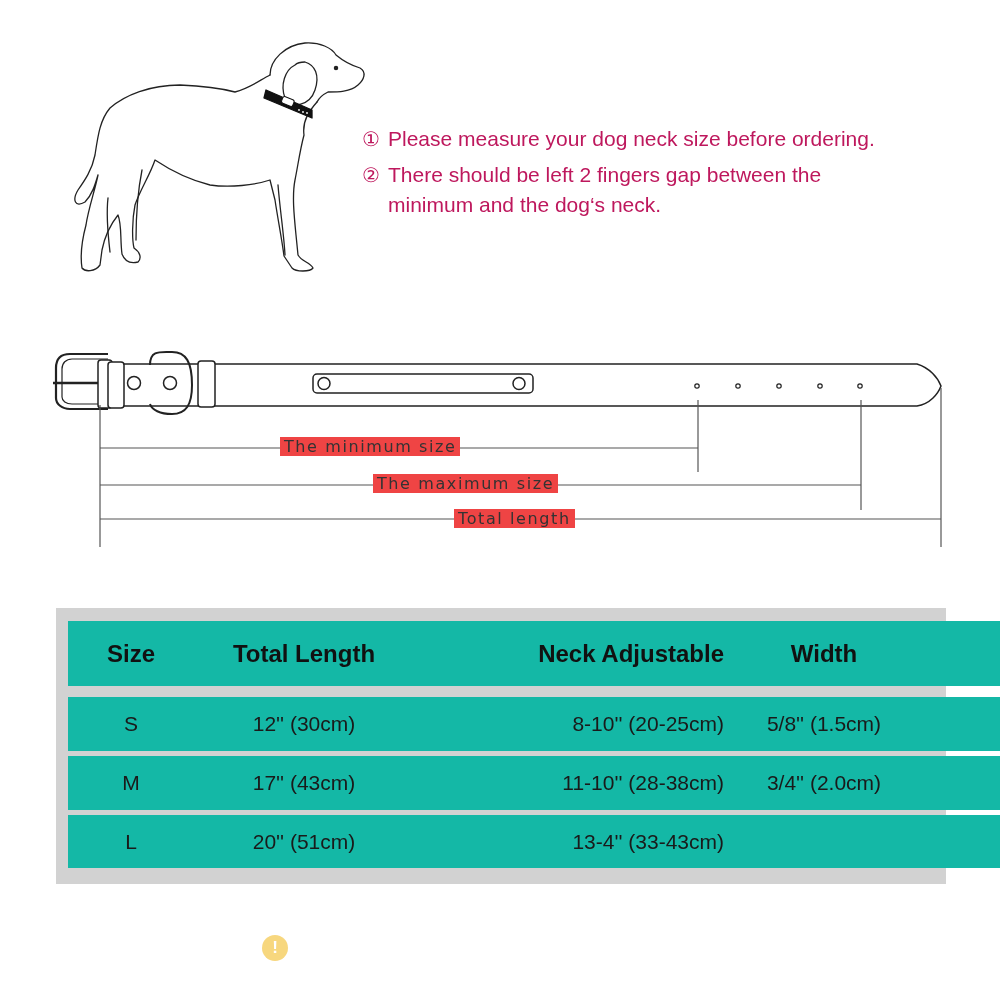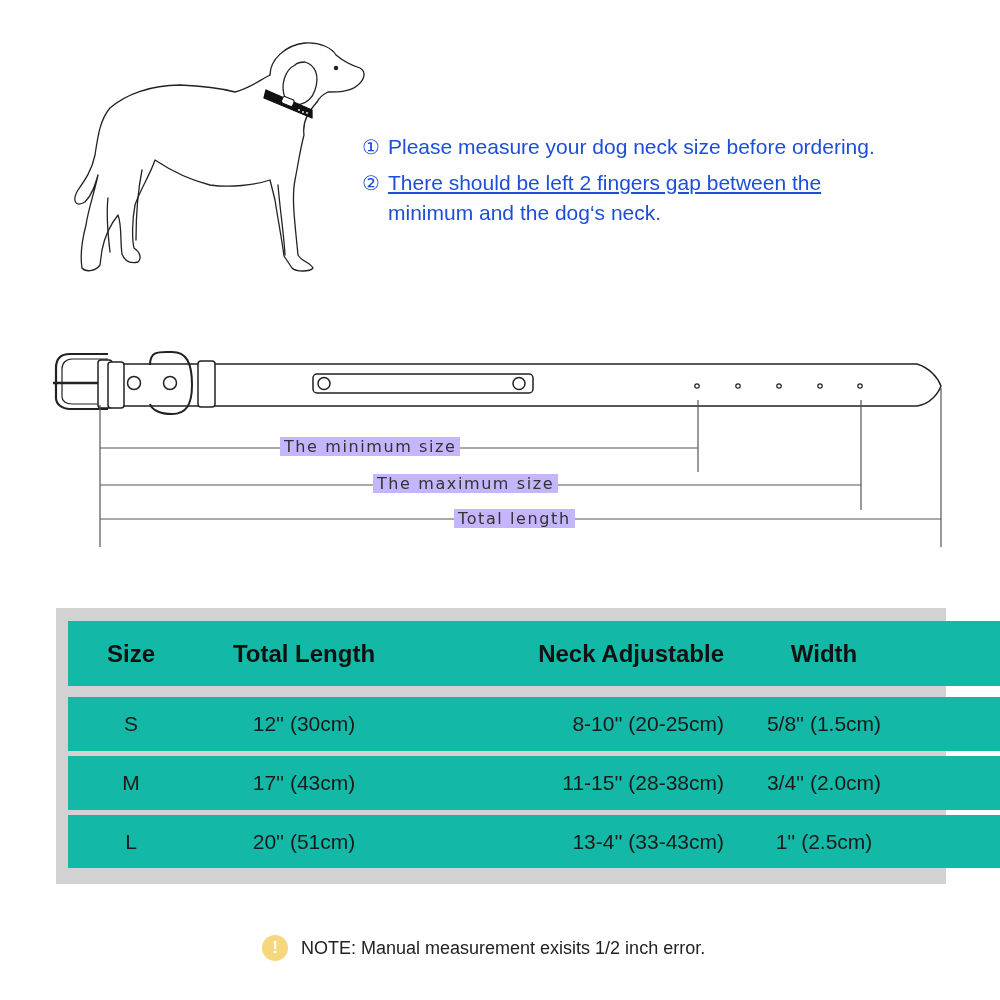--- a/index.html
+++ b/index.html
@@ -3,29 +3,29 @@
   <meta charset="utf-8">
   <style>
     html, body { margin: 0; padding: 0; background: #ffffff; }
     body { width: 1000px; height: 1000px; position: relative; overflow: hidden; font-family: "Liberation Sans", sans-serif; color: #222; }
     .abs { position: absolute; }
 
     
     #dog-svg { left: 70px; top: 40px; width: 300px; height: 240px; }
 
     
-    .instr { font-size: 21px; color: #1d4ed8; line-height: 37px; white-space: nowrap; }
+    .instr { font-size: 21px; color: #be185d; line-height: 22px; white-space: nowrap; }
     .instr .num { display: inline-block; width: 26px; font-size: 20px; }
     #instr-1 { left: 362px; top: 128px; }
-    #instr-2 { left: 362px; top: 164px; text-decoration: underline; }
+    #instr-2 { left: 362px; top: 164px; }
     #instr-2b { left: 388px; top: 194px; }
 
     
     #collar-svg { left: 40px; top: 340px; width: 920px; height: 220px; }
-    .dim-label { font-family: "DejaVu Sans", sans-serif; font-size: 16px; letter-spacing: 1.6px; color: #333; background: #c4b5fd; padding: 0 4px; white-space: nowrap; }
+    .dim-label { font-family: "DejaVu Sans", sans-serif; font-size: 16px; letter-spacing: 1.6px; color: #333; background: #ef4444; padding: 0 4px; white-space: nowrap; }
     #lbl-min { left: 280px; top: 437px; }
     #lbl-max { left: 373px; top: 474px; }
     #lbl-total { left: 454px; top: 509px; }
 
     
     #size-table { left: 56px; top: 608px; width: 890px; height: 276px; background: #d2d2d2; }
     .trow { position: absolute; left: 12px; width: 994px; background: #14b8a6; display: flex; align-items: center; }
     .trow.header { top: 13px; height: 65px; }
     .trow.r0 { top: 89px; height: 54px; }
     .trow.r1 { top: 148px; height: 54px; }
@@ -130,27 +130,25 @@
   </div>
   <div class="trow body r0">
     <div class="cell c0">S</div>
     <div class="cell c1">12'' (30cm)</div>
     <div class="cell c2">8-10'' (20-25cm)</div>
     <div class="cell c3">5/8'' (1.5cm)</div>
   </div>
   <div class="trow body r1">
     <div class="cell c0">M</div>
     <div class="cell c1">17'' (43cm)</div>
-    <div class="cell c2">11-15'' (28-38cm)</div>
+    <div class="cell c2">11-10'' (28-38cm)</div>
     <div class="cell c3">3/4'' (2.0cm)</div>
   </div>
   <div class="trow body r2">
     <div class="cell c0">L</div>
     <div class="cell c1">20'' (51cm)</div>
     <div class="cell c2">13-4'' (33-43cm)</div>
-    <div class="cell c3">1'' (2.5cm)</div>
   </div>
 </div>
 
 <div id="note" class="abs">
   <div id="note-icon">!</div>
-  <div id="note-text">NOTE: Manual measurement exisits 1/2  inch error.</div>
 </div>
 
 </body></html>

